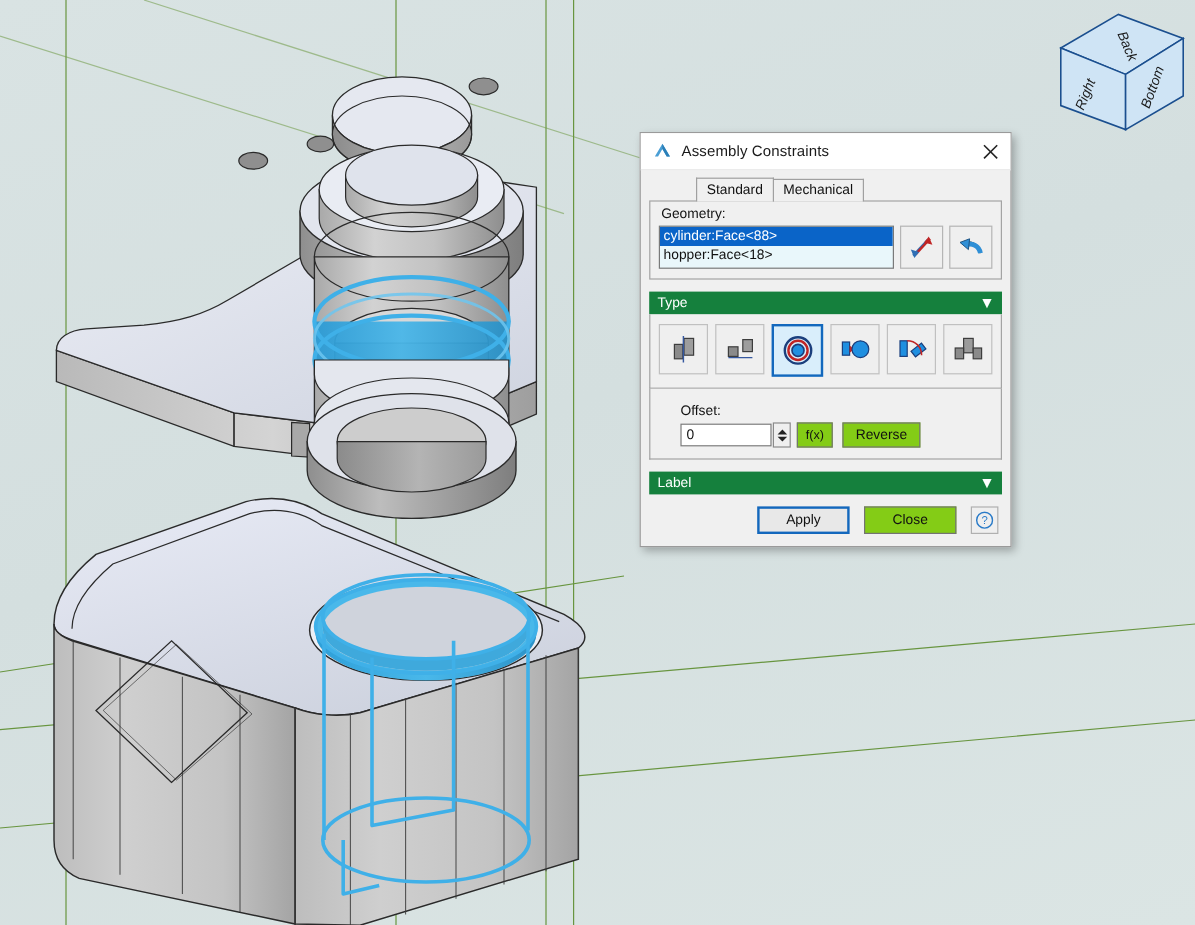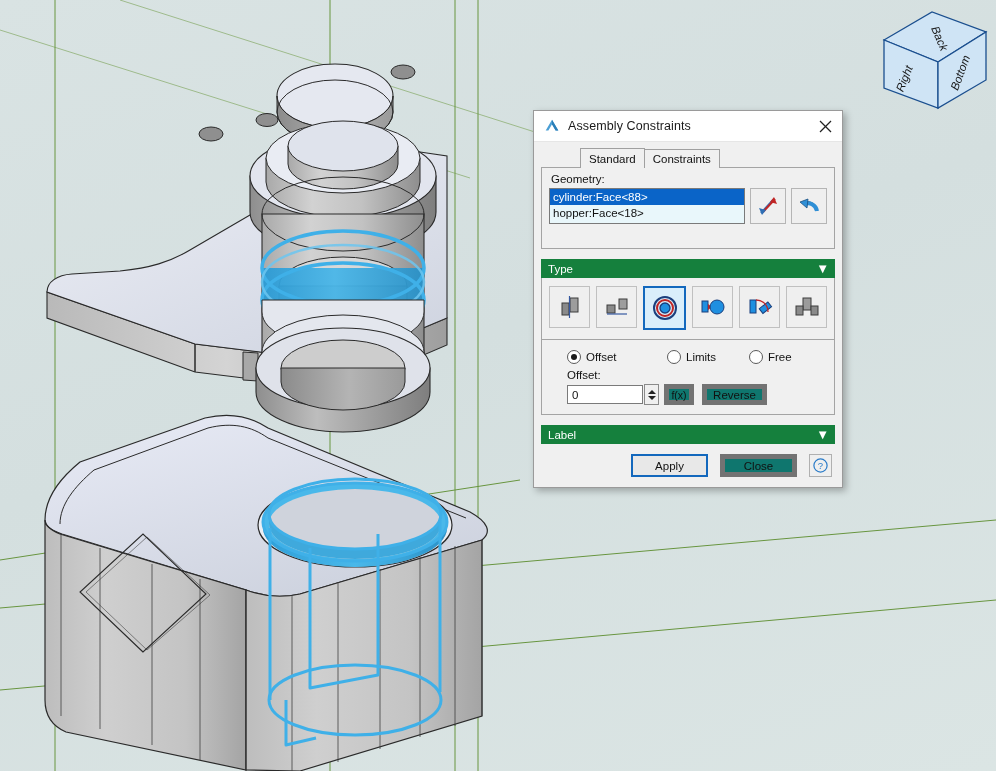--- a/index.html
+++ b/index.html
@@ -96,21 +96,21 @@
     z-index: 4;
     padding-top: 3px;
     margin-left: 36px;
   }
   .tab.inactive { background: #f0f0f0; margin-bottom: 0px; }
 
   .group-box {
     border: 1px solid #a4a4a4;
     background: #f0f0f0;
     margin-top: -1px;
-    padding: 4px 7px 24px 7px;
+    padding: 4px 7px 8px 7px;
     position: relative;
     z-index: 1;
   }
 
   .field-label { font-size: 11.5px; margin: 1px 0 3px 2px; color:#111; }
 
   .geom-row { display: flex; align-items: flex-start; }
   .listbox {
     flex: 1 1 auto;
     background: #e9f7fb;
@@ -236,22 +236,22 @@
   }
   .spinner .up, .spinner .dn {
     width: 0; height: 0;
     border-left: 4px solid transparent;
     border-right: 4px solid transparent;
   }
   .spinner .up { border-bottom: 4px solid #222; margin-bottom: 2px; }
   .spinner .dn { border-top: 4px solid #222; }
 
   .btn {
-    border: 5px solid #737373;
-    background: #0f766e;
+    border: 1px solid #737373;
+    background: #84cc16;
     font-size: 11.5px;
     font-family: "Liberation Sans", sans-serif;
     color: #111;
     cursor: pointer;
     display: flex; align-items: center; justify-content: center;
     box-sizing: border-box;
   }
   .fx-btn { width: 30px; height: 21px; margin-left: 5px; font-size: 10.5px; }
   .reverse-btn { width: 65px; height: 21px; margin-left: 8px; }
 
@@ -523,21 +523,21 @@
       </div>
     </div>
 
     <div class="dlg-body">
 
       <div class="tabs">
         <div class="tab active">
           <span>Standard</span>
         </div>
         <div class="tab inactive">
-          <span>Constraints</span>
+          <span>Mechanical</span>
         </div>
       </div>
 
       <div class="group-box">
         <div class="field-label">Geometry:</div>
         <div class="geom-row">
           <div class="listbox">
             <div class="list-item selected">cylinder:Face&lt;88&gt;</div>
             <div class="list-item">hopper:Face&lt;18&gt;</div>
           </div>
@@ -604,34 +604,20 @@
             <svg width="26" height="26" viewBox="0 0 26 26">
               <rect x="9" y="4" width="8" height="12" fill="#9b9b9b" stroke="#3d3d3d"></rect>
               <rect x="2" y="12" width="7" height="9" fill="#8a8a8a" stroke="#3d3d3d"></rect>
               <rect x="17" y="12" width="7" height="9" fill="#8a8a8a" stroke="#3d3d3d"></rect>
             </svg>
           </div>
         </div>
       </div>
 
       <div class="section-body">
-        <div class="radio-row">
-          <label class="radio checked r-offset">
-            <span class="dot"></span>
-            <span>Offset</span>
-          </label>
-          <label class="radio r-limits">
-            <span class="dot"></span>
-            <span>Limits</span>
-          </label>
-          <label class="radio">
-            <span class="dot"></span>
-            <span>Free</span>
-          </label>
-        </div>
 
         <div class="sub-label">Offset:</div>
 
         <div class="offset-row">
           <input class="num-input" type="text" value="0" style="">
           <div class="spinner">
             <span class="up"></span>
             <span class="dn"></span>
           </div>
           <div class="btn fx-btn">

